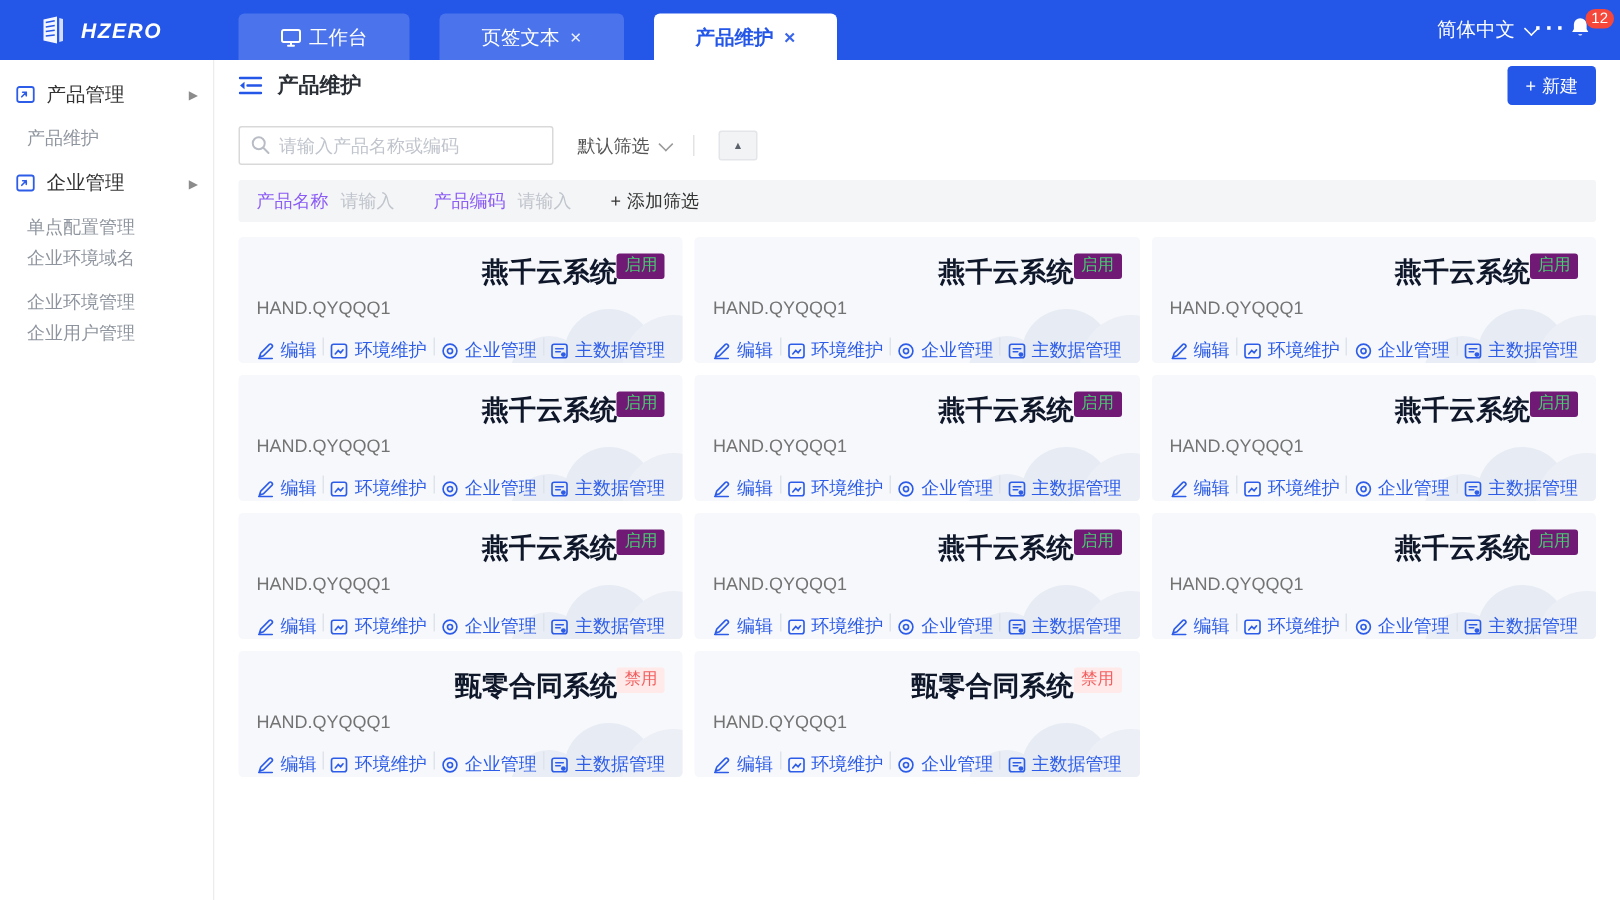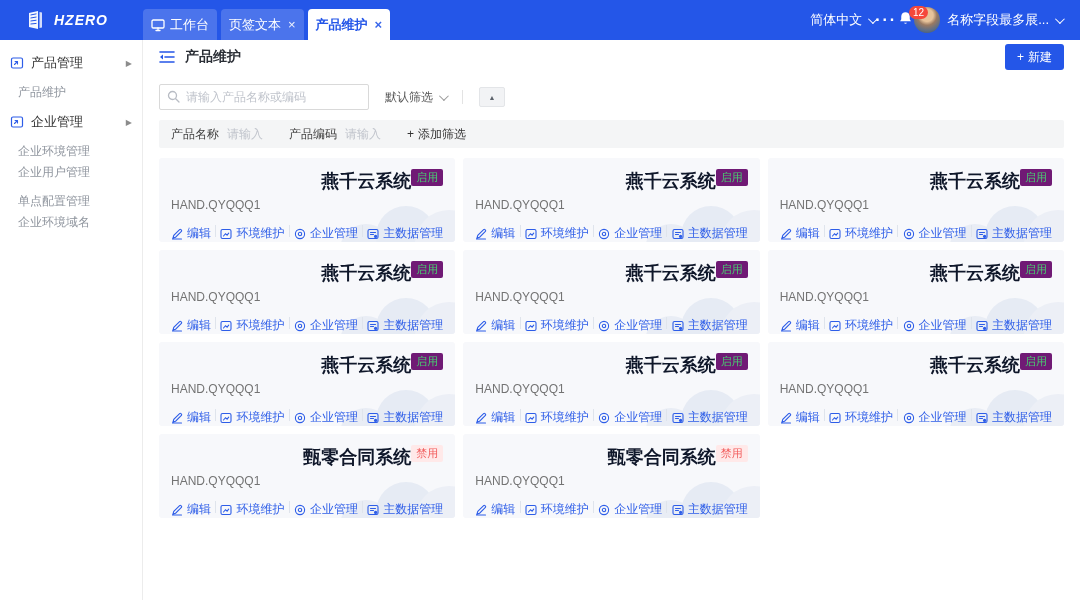--- a/index.html
+++ b/index.html
@@ -4,22 +4,22 @@
 <style>
   * { margin:0; padding:0; box-sizing:border-box; }
   html,body { width:1080px; height:600px; overflow:hidden; font-family:"Liberation Sans","DejaVu Sans",sans-serif; background:#fff; }
 
   
   .topbar { height:40px; background:#2456e8; display:flex; align-items:center; color:#fff; }
   .logo-area { width:143px; display:flex; align-items:center; padding-left:26px; flex:none; }
   .logo-mark { width:22px; height:22px; margin-right:6px; }
   .logo-text { font-size:14px; font-weight:bold; letter-spacing:1px; font-style:italic; }
   .tabbar { display:flex; align-items:flex-end; height:40px; flex:1; }
-  .tab { height:31px; display:flex; align-items:center; padding:0 8px; margin-right:4px;
-         background:rgba(255,255,255,.18); border-radius:4px 4px 0 0; font-size:13px; cursor:pointer; white-space:nowrap; }
+  .tab { height:31px; display:flex; align-items:center; padding:0 28px; margin-right:4px;
+         background:rgba(255,255,255,.18); border-radius:4px 4px 0 0; font-size:13px; cursor:pointer; white-space:nowrap;margin-left:16px; }
   .tab.active { background:#fff; color:#2456e8; font-weight:bold; }
   .tab .tab-icon { width:14px; height:14px; margin-right:5px; }
   .tab .tab-close { margin-left:7px; font-size:13px; opacity:.9; }
   .topbar-right { display:flex; align-items:center; padding-right:18px; font-size:13px; }
   .chev { display:inline-block; width:7px; height:7px; border-right:1.5px solid currentColor; border-bottom:1.5px solid currentColor;
           transform:rotate(45deg) translateY(-2px); margin-left:6px; }
   .lang, .user { display:flex; align-items:center; cursor:pointer; }
   .dots { font-size:16px; font-weight:bold; letter-spacing:2px; cursor:pointer; }
   .bell-wrap { position:relative; cursor:pointer; }
   .bell-badge { position:absolute; top:-4px; right:-14px; background:#f5483b; color:#fff; font-size:10px;
@@ -56,21 +56,21 @@
   .default-filter { font-size:12px; color:#555; display:flex; align-items:center; cursor:pointer; }
   .default-filter .chev { border-color:#999; }
   .vdivider { width:1px; height:14px; background:#e3e3e3; }
   .collapse-btn { width:26px; height:20px; background:#f2f3f5; border:1px solid #e3e5e8; border-radius:2px;
                   display:flex; align-items:center; justify-content:center; font-size:7px; color:#5c626b; cursor:pointer; }
 
   
   .filter-bar { margin:2px 16px 0; background:#f4f5f6; border-radius:2px; height:28px;
                 display:flex; align-items:center; padding:0 12px; gap:26px; font-size:12px; }
   .ffield { display:flex; align-items:center; gap:8px; cursor:pointer; }
-  .ffield .flabel { color:#404040; }
+  .ffield .flabel { color:#8b5cf6; }
   .ffield .fph { color:#c0c4cc; }
   .add-filter { display:flex; align-items:center; gap:4px; color:#333; cursor:pointer; }
 
   
   .cards { margin:10px 16px 0; display:grid; grid-template-columns:repeat(3,1fr); gap:8px; }
   .card { position:relative; background:#f7f8fb; border-radius:3px; height:84px; padding:11px 12px 9px; overflow:hidden; }
   .card-top { display:flex; align-items:flex-start; }
   .card-title { font-size:18px; font-weight:bold; color:#0f172a; flex:1; position:relative; z-index:1;text-align:right; }
   .badge { font-size:11px; line-height:17px; padding:0 5px; border-radius:2px; position:relative; z-index:1; }
   .badge.enabled { color:#49cc71; background:#701a75; }
@@ -120,25 +120,20 @@
       <i class="chev"></i>
     </span>
     <span class="dots">···</span>
     <span class="bell-wrap">
       <svg width="17" height="17" viewBox="0 0 24 24">
         <path d="M12 3a6 6 0 0 0-6 6v4.2L4.4 16h15.2L18 13.2V9a6 6 0 0 0-6-6z" fill="#fff"></path>
         <path d="M10 18a2.2 2.2 0 0 0 4 0z" fill="#fff"></path>
       </svg>
       <span class="bell-badge">12</span>
     </span>
-    <span class="user">
-      <span class="avatar"></span>
-      <span>名称字段最多展...</span>
-      <i class="chev"></i>
-    </span>
   </div>
 </div>
 
 <div class="shell">
 
   <div class="sidebar">
       <div class="side-group">
     <svg class="gicon" viewBox="0 0 14 14">
       <rect x="1.5" y="2" width="11" height="10" rx="1.5" fill="none" stroke="#2d5de8" stroke-width="1.2"></rect>
       <path d="M4.5 8.5 L7.5 5.5 M7.5 5.5 h-2.4 M7.5 5.5 v2.4" stroke="#2d5de8" stroke-width="1.1" stroke-linecap="round"></path>
@@ -151,26 +146,26 @@
       </div>
       <div class="side-group">
     <svg class="gicon" viewBox="0 0 14 14">
       <rect x="1.5" y="2" width="11" height="10" rx="1.5" fill="none" stroke="#2d5de8" stroke-width="1.2"></rect>
       <path d="M4.5 8.5 L7.5 5.5 M7.5 5.5 h-2.4 M7.5 5.5 v2.4" stroke="#2d5de8" stroke-width="1.1" stroke-linecap="round"></path>
     </svg>
     <span class="glabel">企业管理</span>
     <span class="garrow" style="font-size: 8px;">▶</span>
   </div>
       <div class="side-sub">
+        <span>单点配置管理</span>
+        <span>企业环境域名</span>
+      </div>
+      <div class="side-sub">
         <span>企业环境管理</span>
         <span>企业用户管理</span>
-      </div>
-      <div class="side-sub">
-        <span>单点配置管理</span>
-        <span>企业环境域名</span>
       </div>
     </div>
 
   <div class="main">
     <div class="page-header">
       <svg class="fold-icon" viewBox="0 0 16 14">
         <path d="M1 2 h14 M6 7 h9 M1 12 h14" stroke="#2456e8" stroke-width="1.6" stroke-linecap="round"></path>
         <path d="M4 4.5 L1 7 L4 9.5 z" fill="#2456e8"></path>
       </svg>
       <span class="page-title">产品维护</span>

